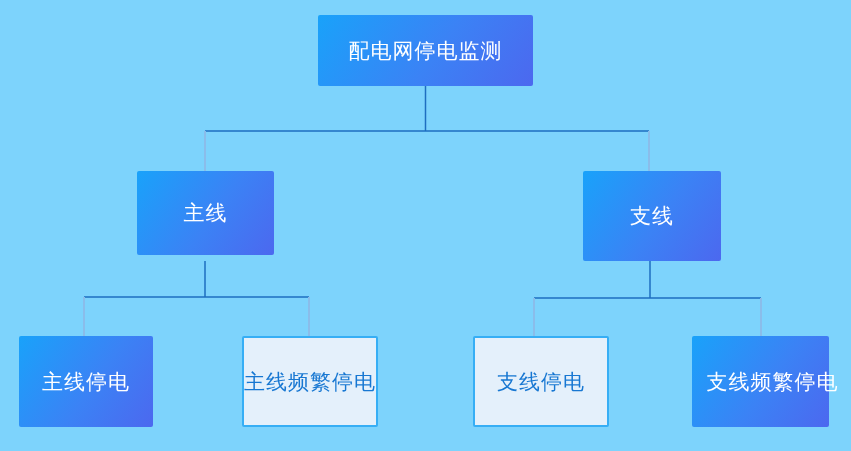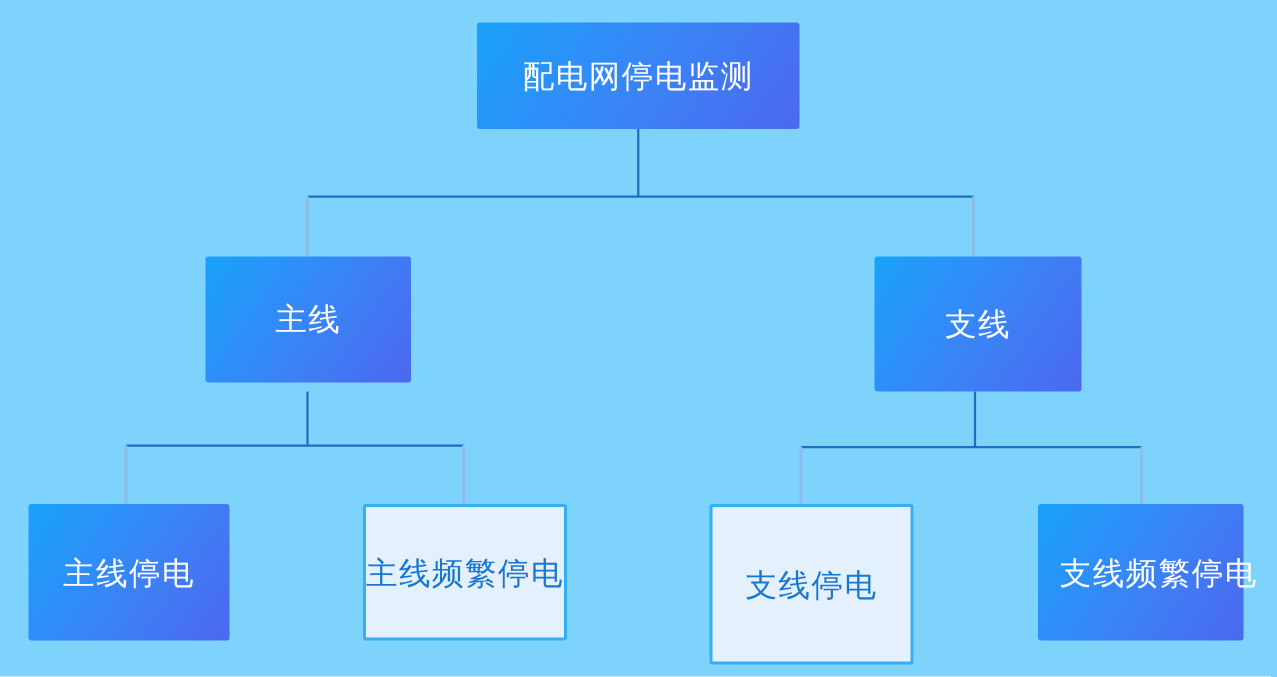--- a/index.html
+++ b/index.html
@@ -43,21 +43,21 @@
     background: #e4f0fb;
     border: 2px solid #36aef5;
     color: #1777d2;
   }
   
   .n-root        { left: 318px; top: 15px;  width: 215px; height: 71px; }
   .n-main        { left: 137px; top: 171px; width: 137px; height: 84px; }
   .n-branch      { left: 583px; top: 171px; width: 138px; height: 90px; }
   .n-main-out    { left: 19px;  top: 336px; width: 134px; height: 91px; }
   .n-main-freq   { left: 242px; top: 336px; width: 136px; height: 91px; }
-  .n-branch-out  { left: 473px; top: 336px; width: 136px; height: 107px; }
+  .n-branch-out  { left: 473px; top: 336px; width: 136px; height: 91px; }
   .n-branch-freq { left: 692px; top: 336px; width: 137px; height: 91px; padding-left: 24px; }
 </style>
 </head>
 <body>
 
 <div class="canvas">
 
   <svg class="connectors" viewBox="0 0 851 451" xmlns="http://www.w3.org/2000/svg">
 
     <path d="M425.5 86 V131" stroke="#1e6ec1" stroke-width="1.5" fill="none"></path>

